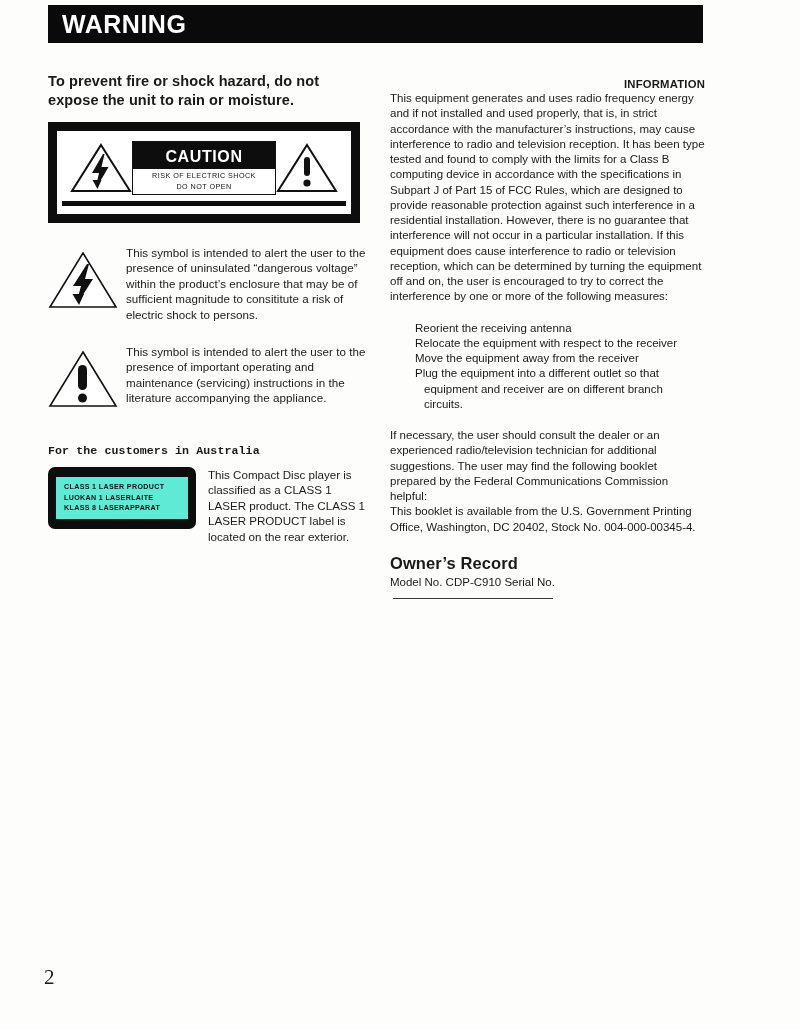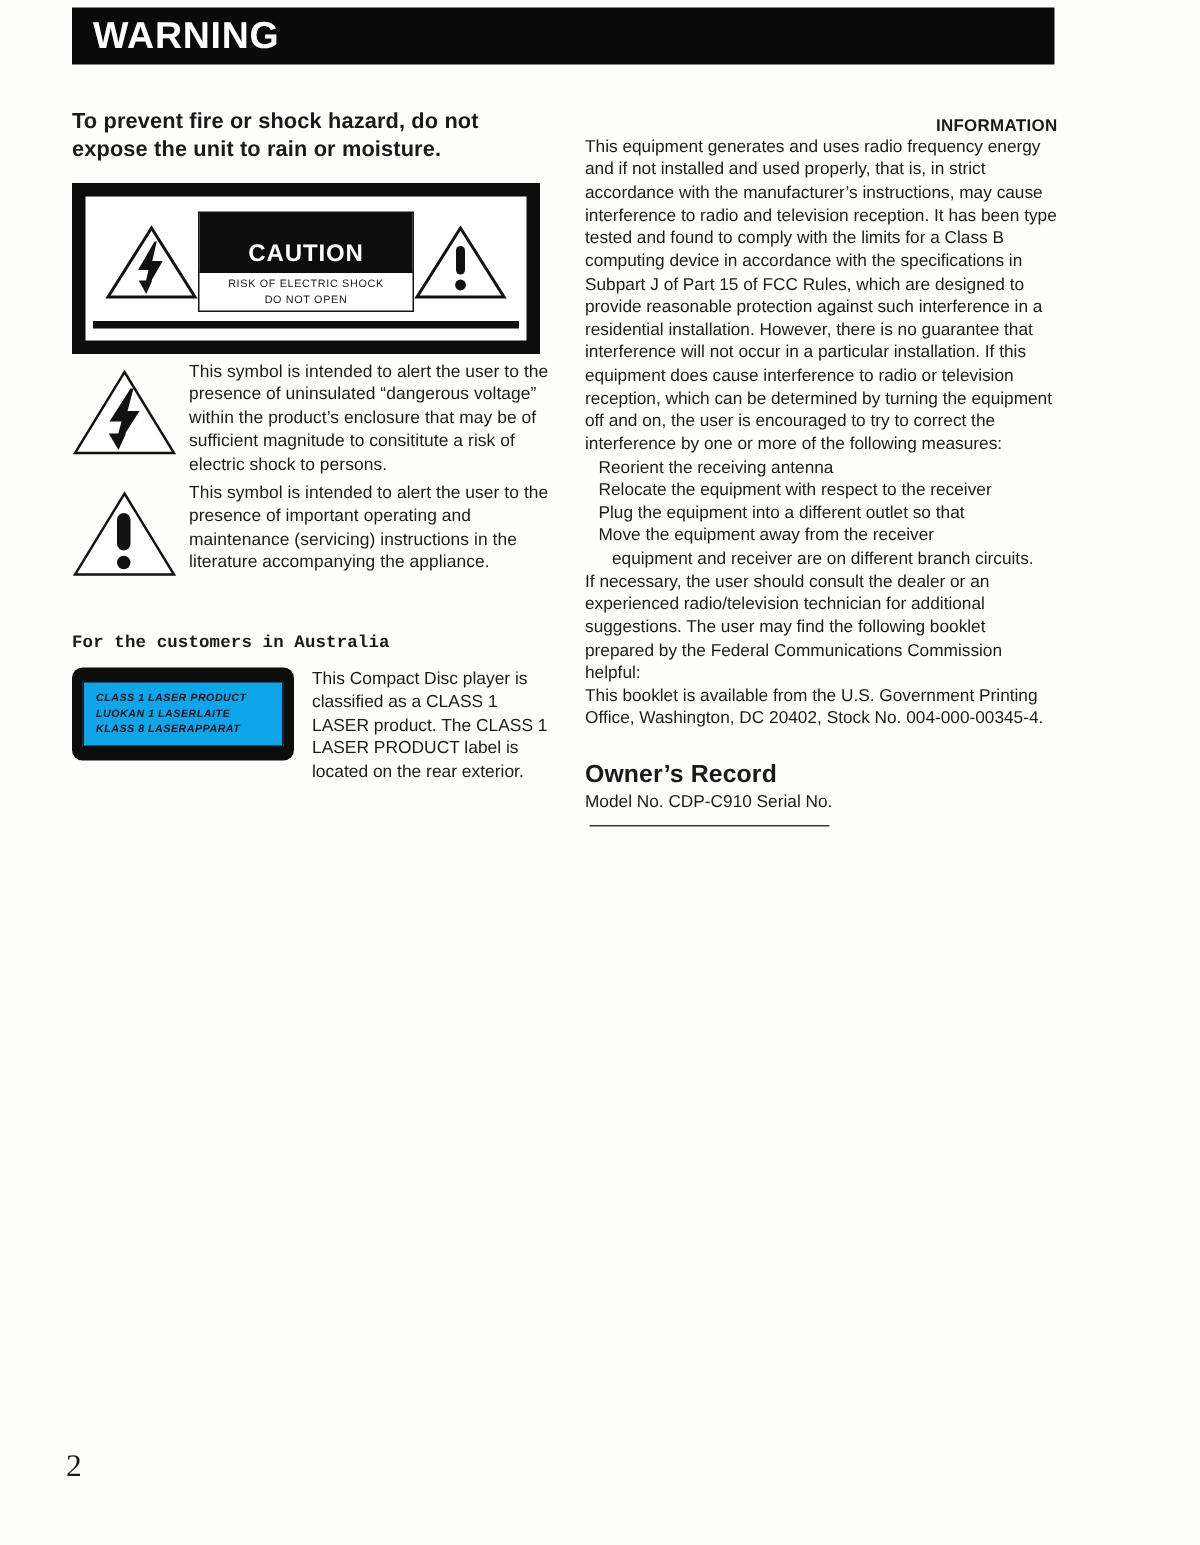--- a/index.html
+++ b/index.html
@@ -41,74 +41,73 @@
     display:flex;align-items:center;justify-content:space-between;
     border-bottom:5px solid #0d0d0d;
     padding:4px 8px 6px 8px;
   }
   .caution-label{
     width:152px;border:1px solid #141414;background:#ffffff;
     text-align:center;
   }
   .caution-label .cap{
     background:#0d0d0d;color:#ffffff;font-weight:bold;
-    font-size:16px;letter-spacing:.6px;padding:19px 0 2px 0;
+    font-size:16px;letter-spacing:.6px;padding:6px 0 2px 0;
     border-bottom:1px solid #0d0d0d;
   }
   .caution-label .l1,.caution-label .l2{
     font-size:7.2px;letter-spacing:.45px;color:#151515;padding:2px 0 0 0;
   }
   .caution-label .l2{padding-bottom:3px;}
 
   .caution-body{padding:10px 6px 4px 6px;text-align:center;}
   .caution-body div{
     font-size:8.3px;letter-spacing:.42px;color:#1b1b1b;
     margin:0 0 13px 0;white-space:nowrap;
   }
   .caution-body div:last-child{margin-bottom:4px;}
 
   
   .tri{position:relative;display:inline-block;}
   .tri svg{display:block;}
 
   
-  .sym-row{display:flex;margin-top:4px;}
+  .sym-row{display:flex;margin-top:22px;}
   .sym-row .ico{width:78px;flex:0 0 78px;padding-top:4px;}
   .sym-row .txt{
     font-size:11.6px;line-height:15.4px;color:#1b1b1b;letter-spacing:.05px;
   }
 
   
   .sub-head{
     font-size:11.6px;font-weight:bold;margin:30px 0 10px 0;letter-spacing:.1px;font-family:Liberation Mono, monospace;
   }
   .aus-row{display:flex;align-items:flex-start;}
   .laser-plate{
     width:148px;flex:0 0 148px;height:62px;box-sizing:border-box;
     background:#0d0d0d;border-radius:7px;
     display:flex;align-items:center;justify-content:center;
     margin-right:12px;
   }
   .laser-inner{
-    background:#0ea5e9;width:124px;padding:5px 0 5px 8px;
+    background:#5eead4;width:124px;padding:5px 0 5px 8px;
     border:1px solid #0d0d0d;
-    font-style:italic;
   }
   .laser-inner div{
     font-size:7.1px;font-weight:bold;letter-spacing:.35px;
     line-height:10.5px;color:#101010;white-space:nowrap;
   }
   .aus-txt{font-size:11.6px;line-height:15.4px;color:#1b1b1b;}
 
   
   .sec-head{
     font-size:11.3px;font-weight:bold;margin:0 0 1px 0;letter-spacing:.2px;text-align:right;
   }
   .body-txt{font-size:11.5px;line-height:15.25px;color:#1b1b1b;letter-spacing:0px;}
-  .measures{margin:0;padding:0;list-style:none;}
+  .measures{margin:16px;padding:0;list-style:none;}
   .measures li{
     font-size:11.5px;line-height:15.25px;color:#1b1b1b;padding-left:9px;
   }
 
   .owner-head{
     font-size:16.5px;font-weight:bold;margin:19px 0 2px 0;letter-spacing:.1px;
   }
   .model-line{position:relative;font-size:11.5px;line-height:15.25px;}
   .model-line .rule{
     display:inline-block;width:160px;border-bottom:1px solid #3a3a3a;
@@ -198,22 +197,22 @@
   </div>
 
   <div class="col-right">
 
     <div class="sec-head">INFORMATION</div>
     <div class="body-txt">This equipment generates and uses radio frequency energy and if not installed and used properly, that is, in strict accordance with the manufacturer’s instructions, may cause interference to radio and television reception. It has been type tested and found to comply with the limits for a Class B computing device in accordance with the specifications in Subpart J of Part 15 of FCC Rules, which are designed to provide reasonable protection against such interference in a residential installation. However, there is no guarantee that interference will not occur in a particular installation. If this equipment does cause interference to radio or television reception, which can be determined by turning the equipment off and on, the user is encouraged to try to correct the interference by one or more of the following measures:</div>
 
     <ul class="measures">
       <li>Reorient the receiving antenna</li>
       <li>Relocate the equipment with respect to the receiver</li>
+      <li>Move the equipment away from the receiver</li>
       <li>Plug the equipment into a different outlet so that</li>
-      <li>Move the equipment away from the receiver</li>
       <li style="padding-left:18px;">equipment and receiver are on different branch circuits.</li>
     </ul>
 
     <div class="body-txt">If necessary, the user should consult the dealer or an experienced radio/television technician for additional suggestions. The user may find the following booklet prepared by the Federal Communications Commission helpful:</div>
     <div class="body-txt">This booklet is available from the U.S. Government Printing Office, Washington, DC 20402, Stock No. 004-000-00345-4.</div>
 
     <div class="owner-head">Owner’s Record</div>
     <div class="model-line">
       <span>Model No. CDP-C910 Serial No.</span><span class="rule"></span>
     </div>

